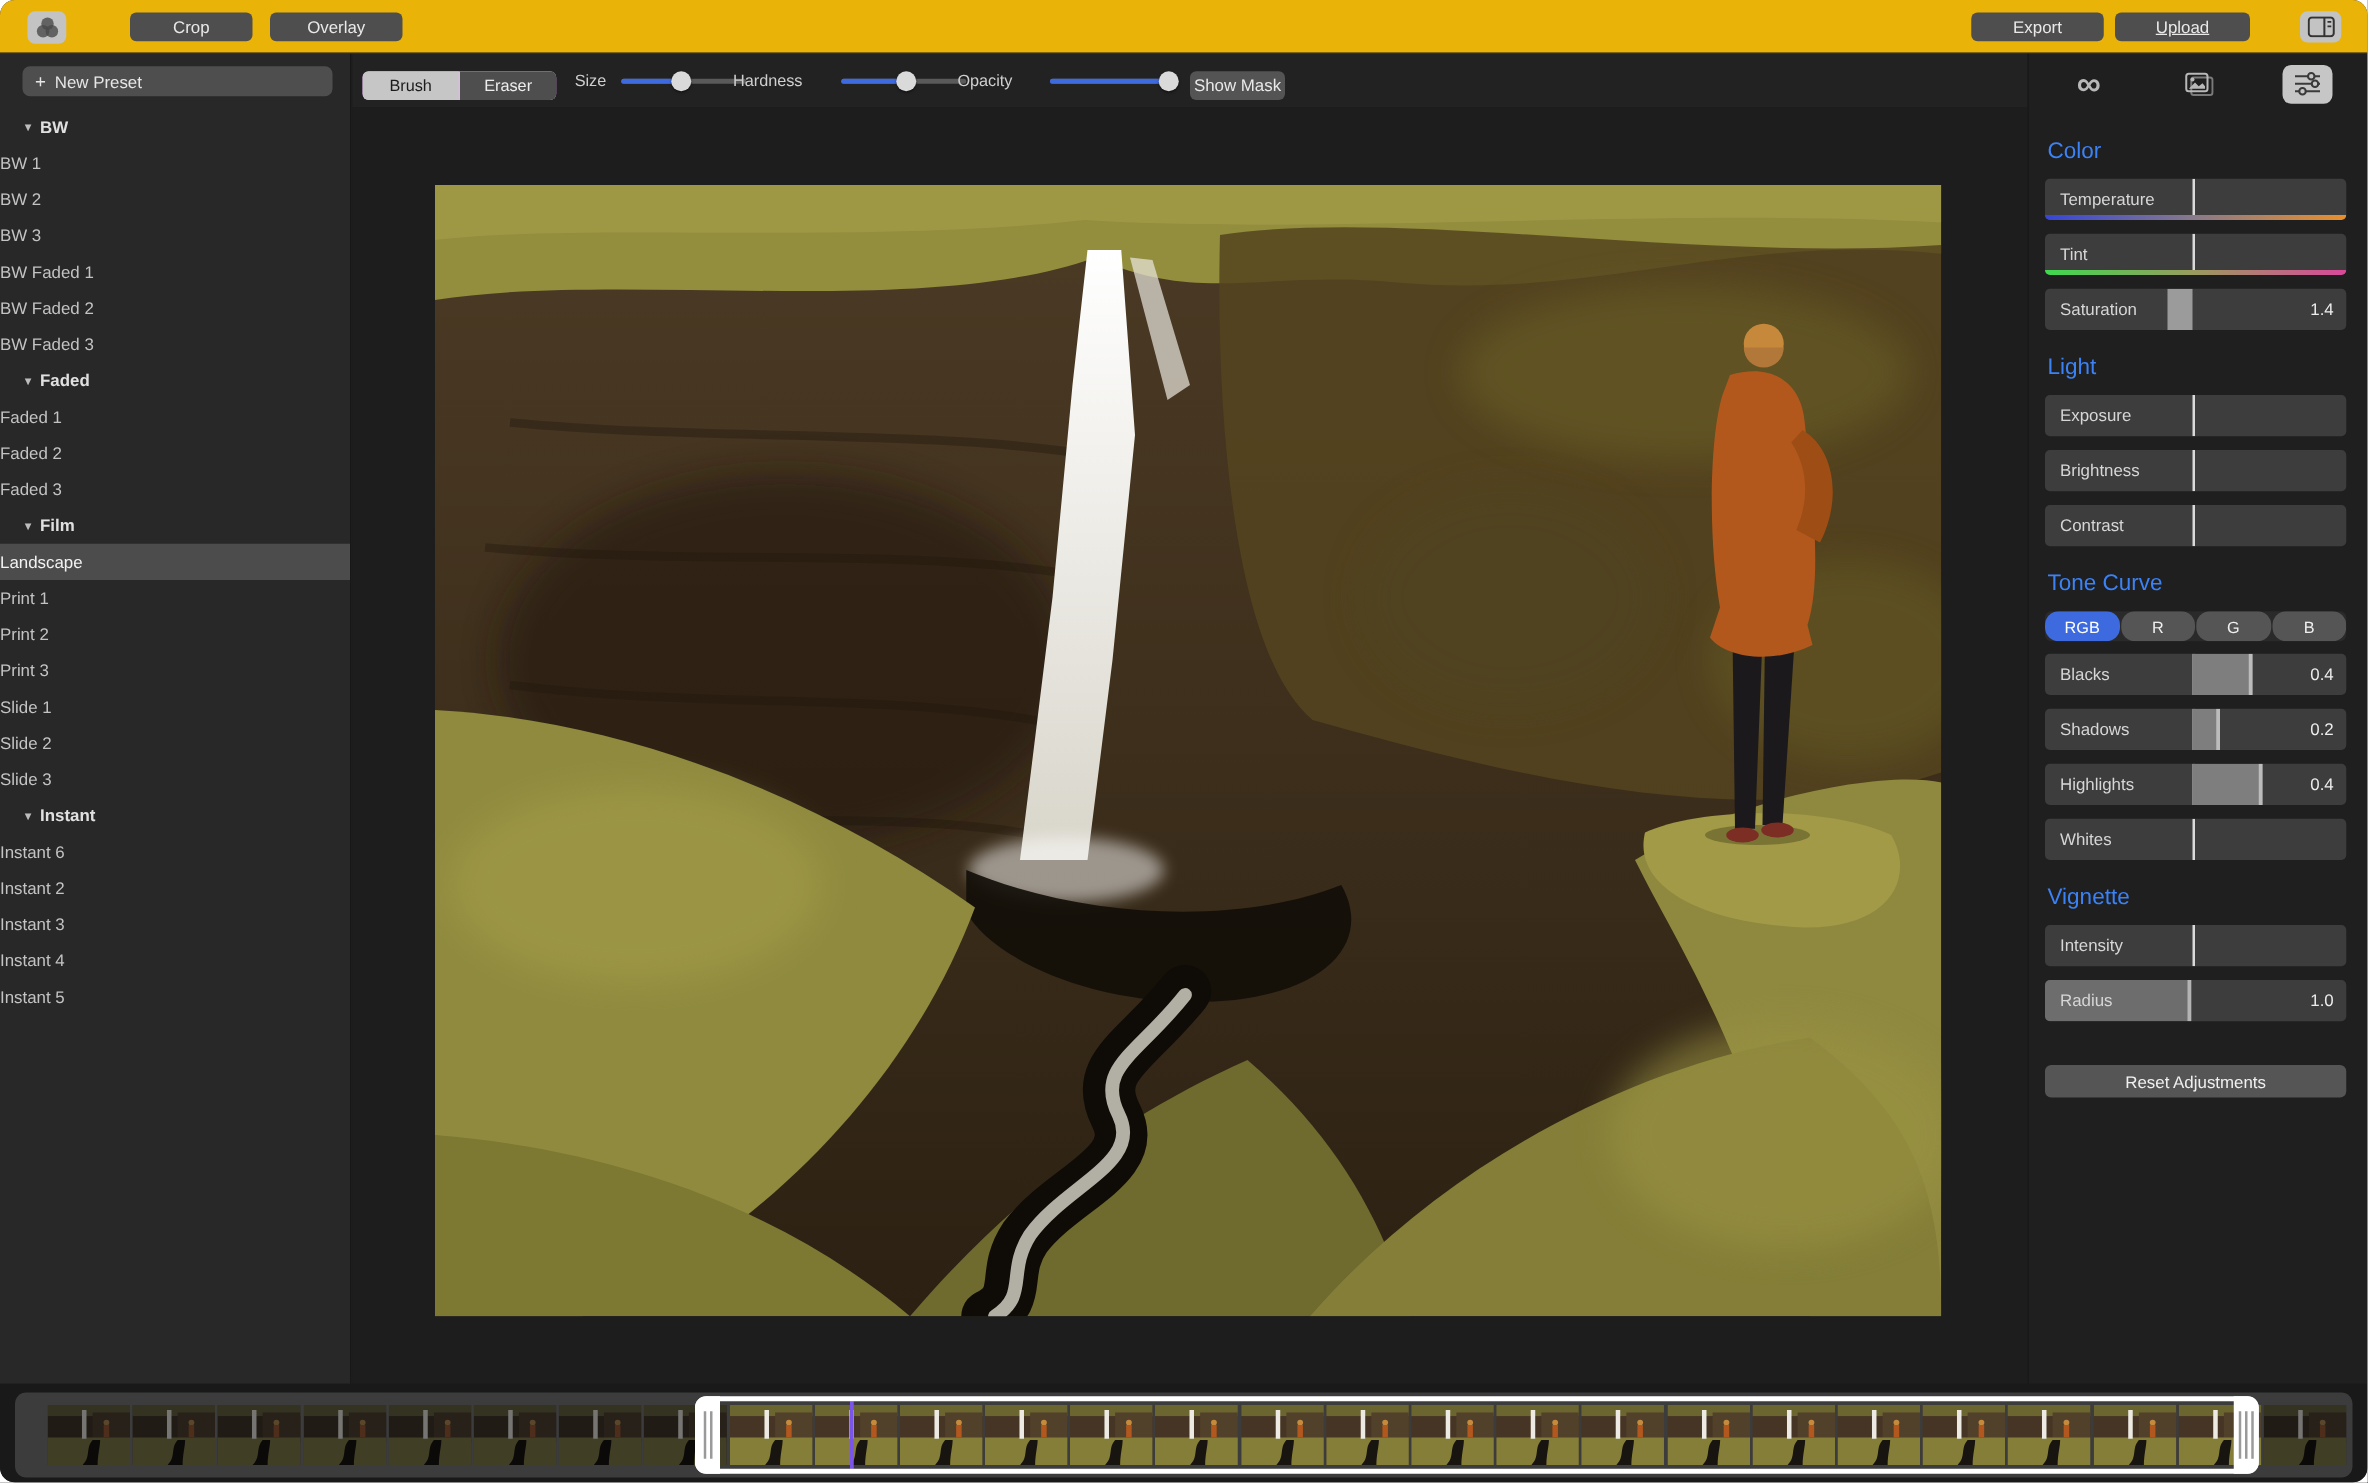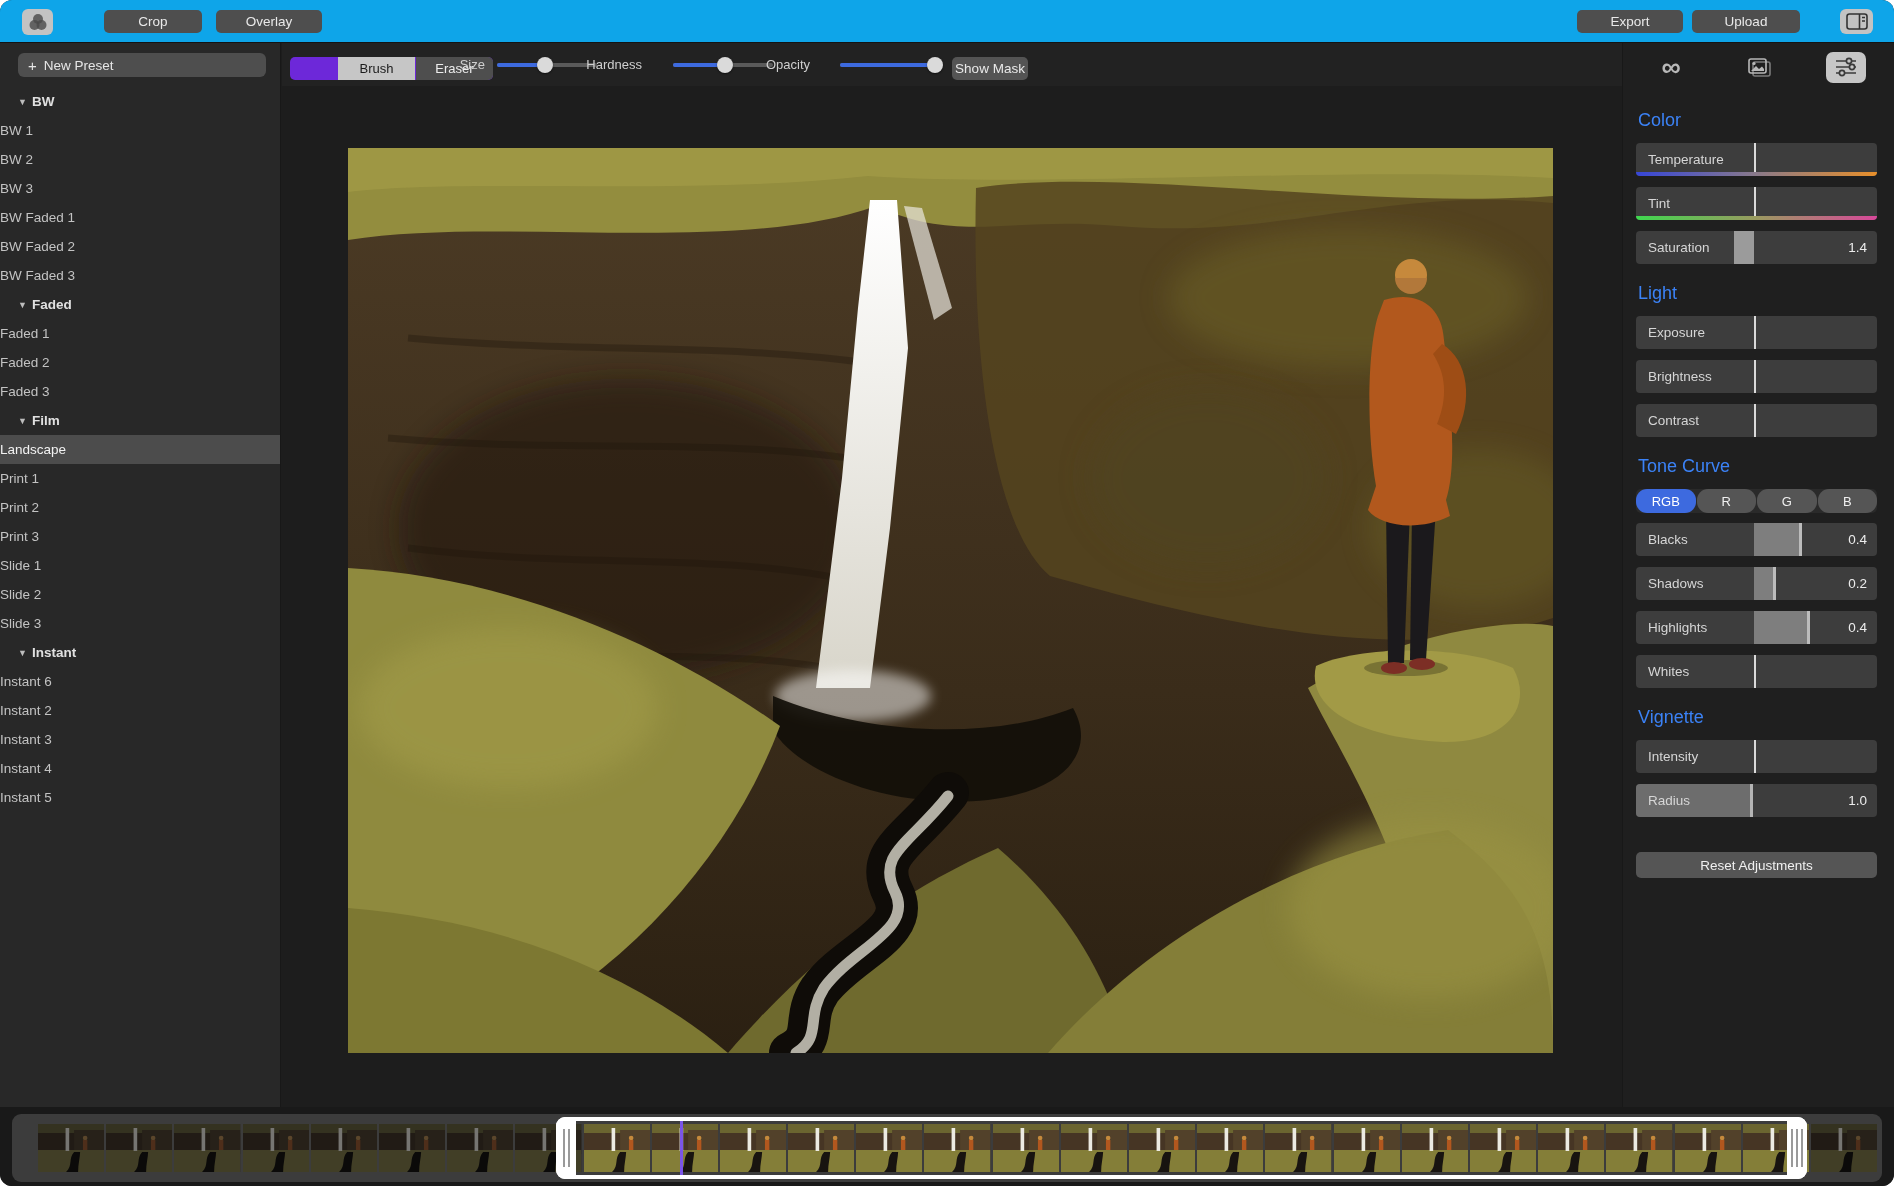--- a/index.html
+++ b/index.html
@@ -1,41 +1,41 @@
 <!DOCTYPE html>
 <html><head>
 <meta charset="utf-8">
 <style>
   html,body{margin:0;padding:0;background:#ffffff;}
   .screen{position:relative;width:1894px;height:1186px;background:#1d1d1d;border-radius:12px;
     overflow:hidden;font-family:"Liberation Sans",sans-serif;-webkit-font-smoothing:antialiased;}
   
-  .topbar{position:absolute;left:0;top:0;width:100%;height:43px;background:#0ea5e9;border-bottom:1px solid #141414;box-sizing:border-box;}
+  .topbar{position:absolute;left:0;top:0;width:100%;height:43px;background:#eab308;border-bottom:1px solid #141414;box-sizing:border-box;}
   .btn{position:absolute;background:#4e4e4e;color:#e9e9e9;border-radius:5px;font-size:13.5px;
     display:flex;align-items:center;justify-content:center;cursor:default;}
   #btn-crop{left:104px;top:10px;width:98px;height:23px;}
   #btn-overlay{left:216px;top:10px;width:106px;height:23px;}
   #btn-export{left:1577px;top:10px;width:106px;height:23px;}
-  #btn-upload{left:1692px;top:10px;width:108px;height:23px;}
+  #btn-upload{left:1692px;top:10px;width:108px;height:23px;text-decoration:underline;}
   .lightbtn{position:absolute;background:#c3c3c3;border-radius:6px;display:flex;align-items:center;justify-content:center;}
   #app-icon{left:22px;top:9px;width:31px;height:26px;}
   #btn-panel-toggle{left:1840px;top:9px;width:33px;height:25px;}
   
   .sidebar{position:absolute;left:0;top:43px;width:281px;height:1064px;background:#282828;border-right:1px solid #181818;box-sizing:border-box;}
   #btn-new-preset{position:absolute;left:18px;top:10px;width:248px;height:24px;background:#4e4e4e;border-radius:6px;
     color:#e6e6e6;font-size:13.5px;display:flex;align-items:center;padding-left:10px;box-sizing:border-box;}
   #btn-new-preset .plus{margin-right:7px;font-size:15px;color:#e6e6e6;}
   #preset-list{position:absolute;left:0;top:44px;width:100%;}
   .preset-group-header{height:29px;display:flex;align-items:center;color:#e0e0e0;font-size:13.5px;font-weight:bold;}
   .preset-group-header .tri{width:14px;margin-left:18px;font-size:9px;color:#bdbdbd;}
   .preset-item{height:29px;display:flex;align-items:center;color:#c3c3c3;font-size:13.5px;}
   .preset-item.selected{background:#4c4c4c;color:#f2f2f2;}
   
   .brushbar{position:absolute;left:282px;top:43px;width:1340px;height:43px;background:#222222;}
-  .segctl{position:absolute;left:8px;top:14px;height:23px;display:flex;border-radius:5px;overflow:hidden;background:#6d28d9;padding-left:48px;}
+  .segctl{position:absolute;left:8px;top:14px;height:23px;display:flex;border-radius:5px;overflow:hidden;background:#f0abfc;}
   .segctl .seg{min-width:61px;padding:0 8px;display:flex;align-items:center;justify-content:center;
     font-size:13px;background:#4e4e4e;color:#ededed;margin-right:1px;}
   .segctl .seg:last-child{margin-right:0;}
   .segctl .seg.active{background:#c6c6c6;color:#1b1b1b;}
   .tb-label{position:absolute;top:0;height:43px;display:flex;align-items:center;justify-content:flex-end;
     color:#cfcfcf;font-size:13px;}
   .tb-track{position:absolute;top:20px;height:4px;border-radius:2px;background:#5a5a5a;}
   .tb-fill{position:absolute;left:0;top:0;height:4px;border-radius:2px;background:#3d6adf;}
   .tb-handle{position:absolute;top:-6px;width:16px;height:16px;border-radius:50%;background:#dadada;box-shadow:0 1px 2px rgba(0,0,0,.5);}
   #btn-showmask{left:670px;top:14px;width:76px;height:23px;background:#545454;}

